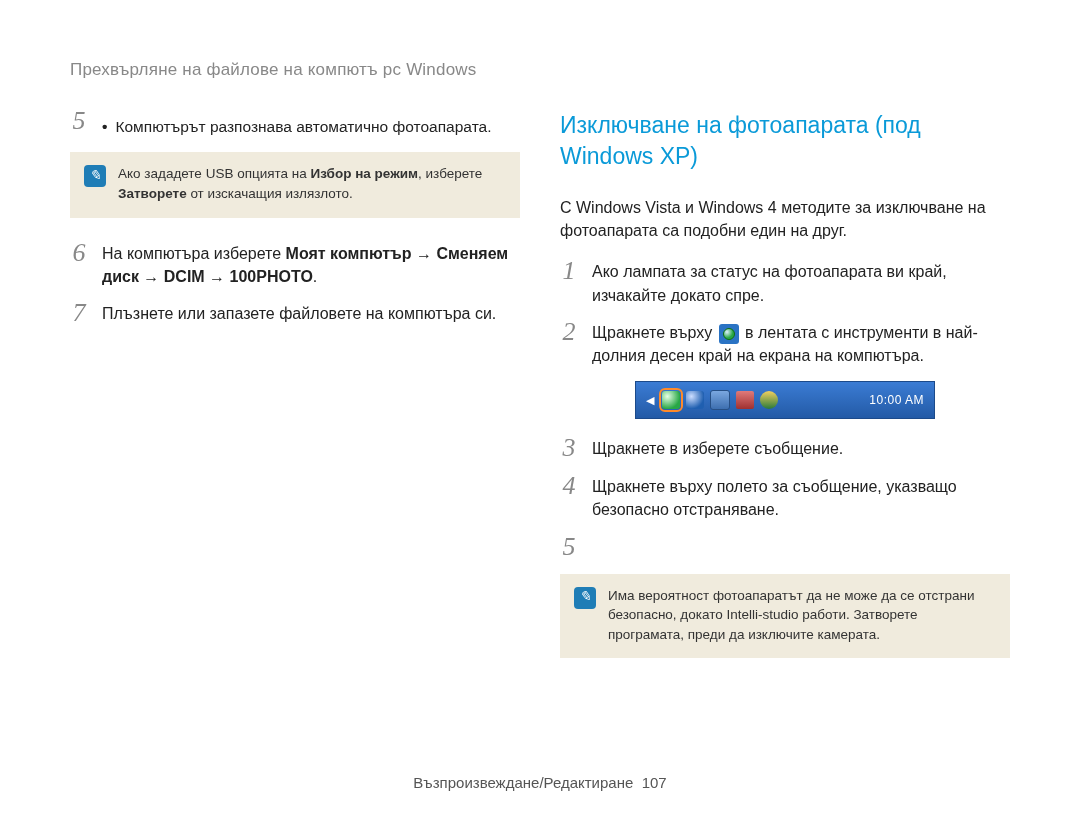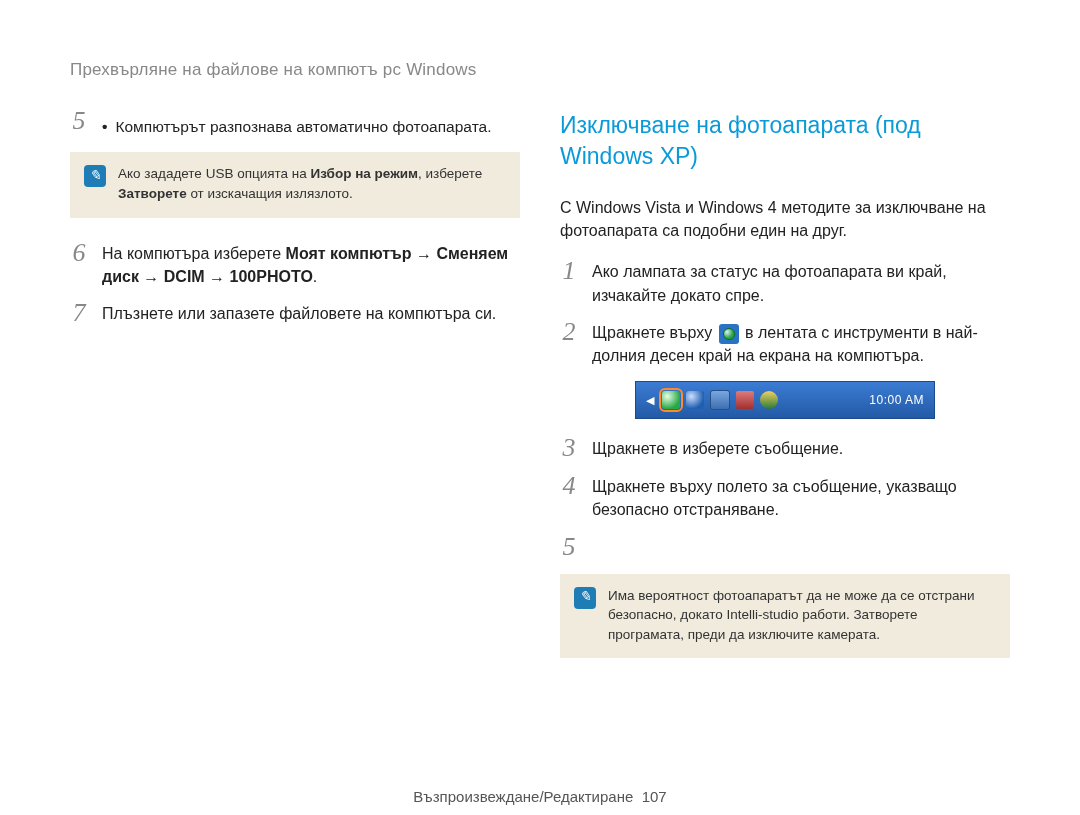--- a/index.html
+++ b/index.html
@@ -161,21 +161,21 @@
   .taskbar .time {
     margin-left: auto;
     font-size: 12px;
     letter-spacing: 0.5px;
   }
   .b { font-weight: bold; }
   .footer {
     position: absolute;
     left: 0;
     right: 0;
-    bottom: 10px;
+    bottom: 24px;
     text-align: center;
     font-size: 15px;
     color: #555;
   }
 </style>
 </head>
 <body>
 
 <div class="page">
 

